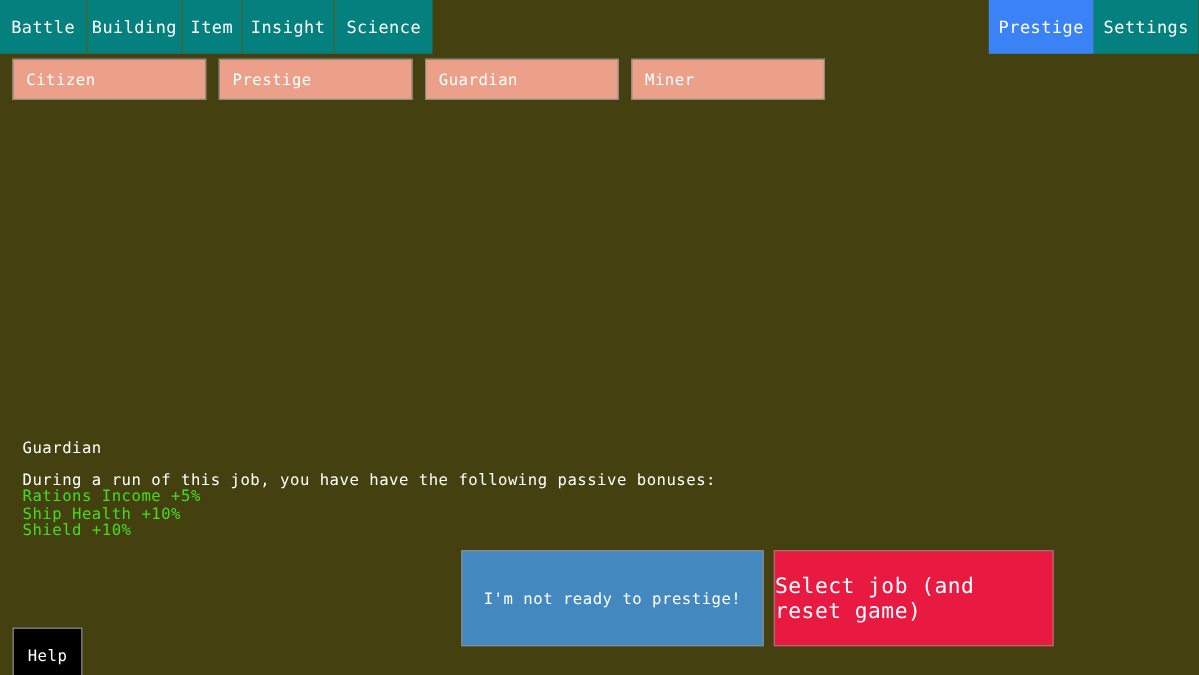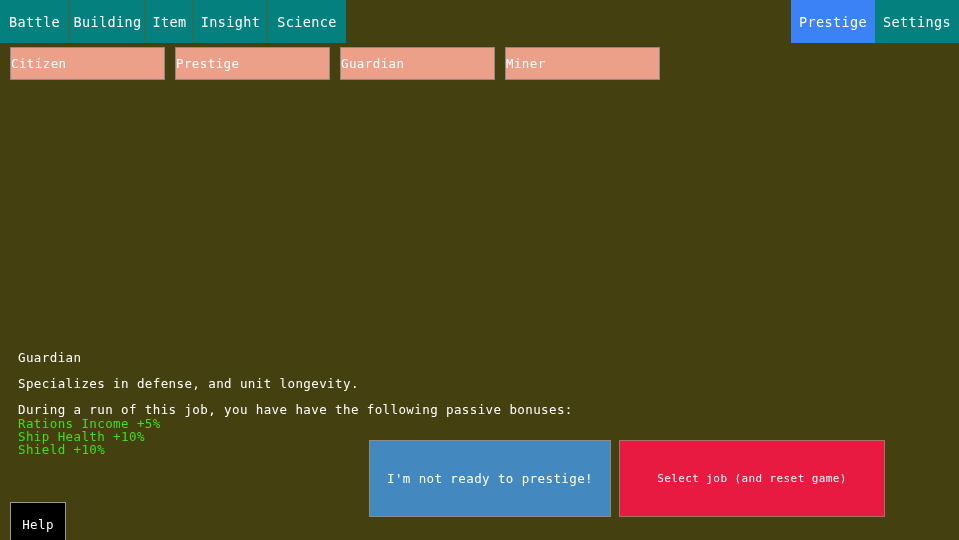--- a/index.html
+++ b/index.html
@@ -88,20 +88,21 @@
     align-items: stretch;
   }
   .job-tab {
     background: #eda089;
     color: #ffffff;
     font-size: 12.5px;
     display: flex;
     align-items: center;
     box-sizing: border-box;
     border: 1px solid #8b8b86;
+    padding-left: 10px;
     margin-right: 10px;
     letter-spacing: 0.4px;
   }
   .job-tab.job-citizen    { width: 155px; margin-left: 10px; }
   .job-tab.job-merchant   { width: 155px; }
   .job-tab.job-guardian   { width: 155px; }
   .job-tab.job-miner      { width: 155px; }
   .job-tab.job-artillerist{ width: 155px; margin-right: 0; }
 
   
@@ -142,26 +143,26 @@
     color: #ffffff;
     font-size: 12.5px;
     display: flex;
     align-items: center;
     justify-content: center;
     letter-spacing: 0.4px;
   }
   #btn-select-job {
     position: absolute;
     left: 619px; top: 440px;
-    width: 266px; height: 77px;
+    width: 224px; height: 77px;
     background: #e81a42;
     border: 1px solid #a3736e;
     box-sizing: border-box;
     color: #ffffff;
-    font-size: 11px;
+    font-size: 17px;
     display: flex;
     align-items: center;
     justify-content: center;
     letter-spacing: 0.4px;
   }
 
   
   #btn-help {
     position: absolute;
     left: 10px; top: 502px;
@@ -220,21 +221,20 @@
   <div class="job-tab job-guardian">
       <span>Guardian</span>
     </div>
   <div class="job-tab job-miner">
       <span>Miner</span>
     </div>
 </div>
 
 <div id="description">
   <div class="desc-line">Guardian</div>
-  <div class="desc-line">Specializes in defense, and unit longevity.</div>
   <div class="desc-line no-gap">During a run of this job, you have have the following passive bonuses:</div>
   <div id="bonus-list">
     <div class="bonus-line">Rations Income +5%</div>
     <div class="bonus-line">Ship Health +10%</div>
     <div class="bonus-line">Shield +10%</div>
   </div>
 </div>
 
 <div id="btn-not-ready">
   <span>I'm not ready to prestige!</span>

